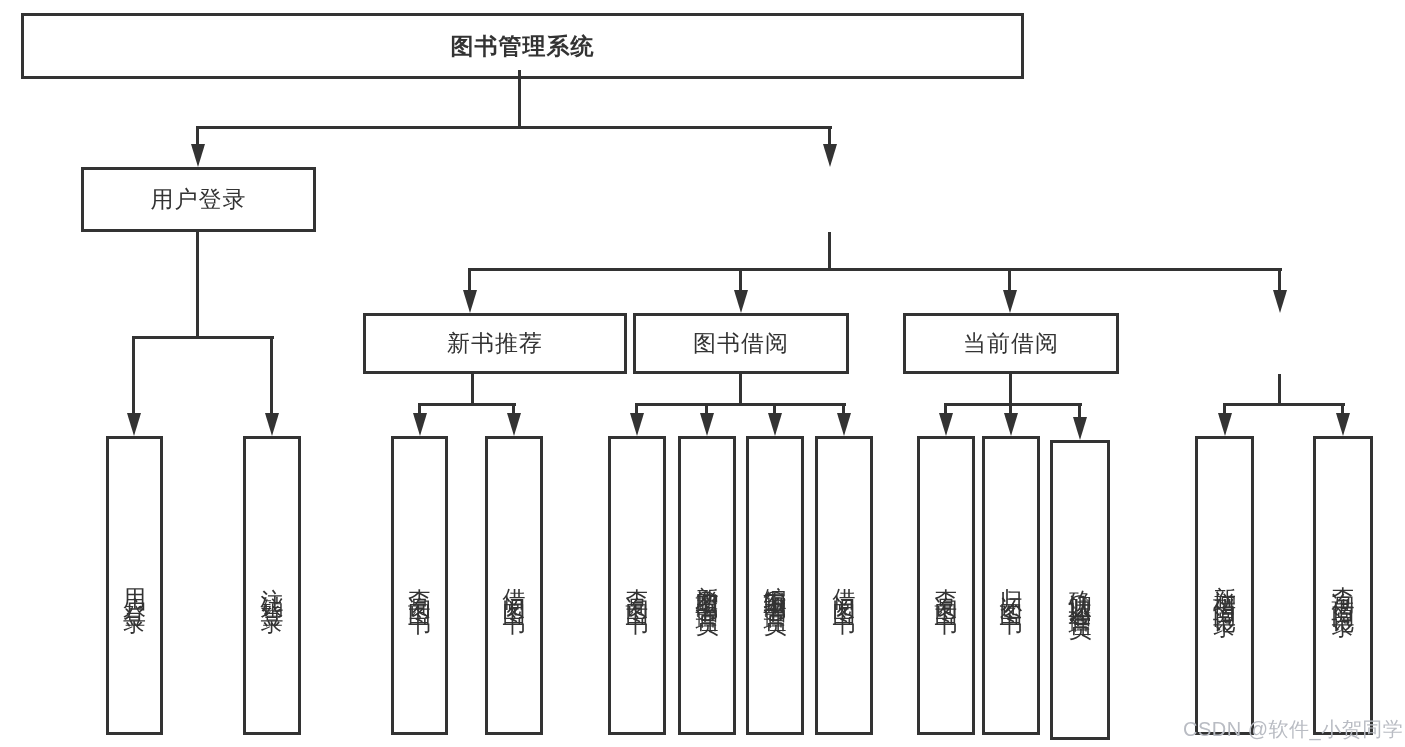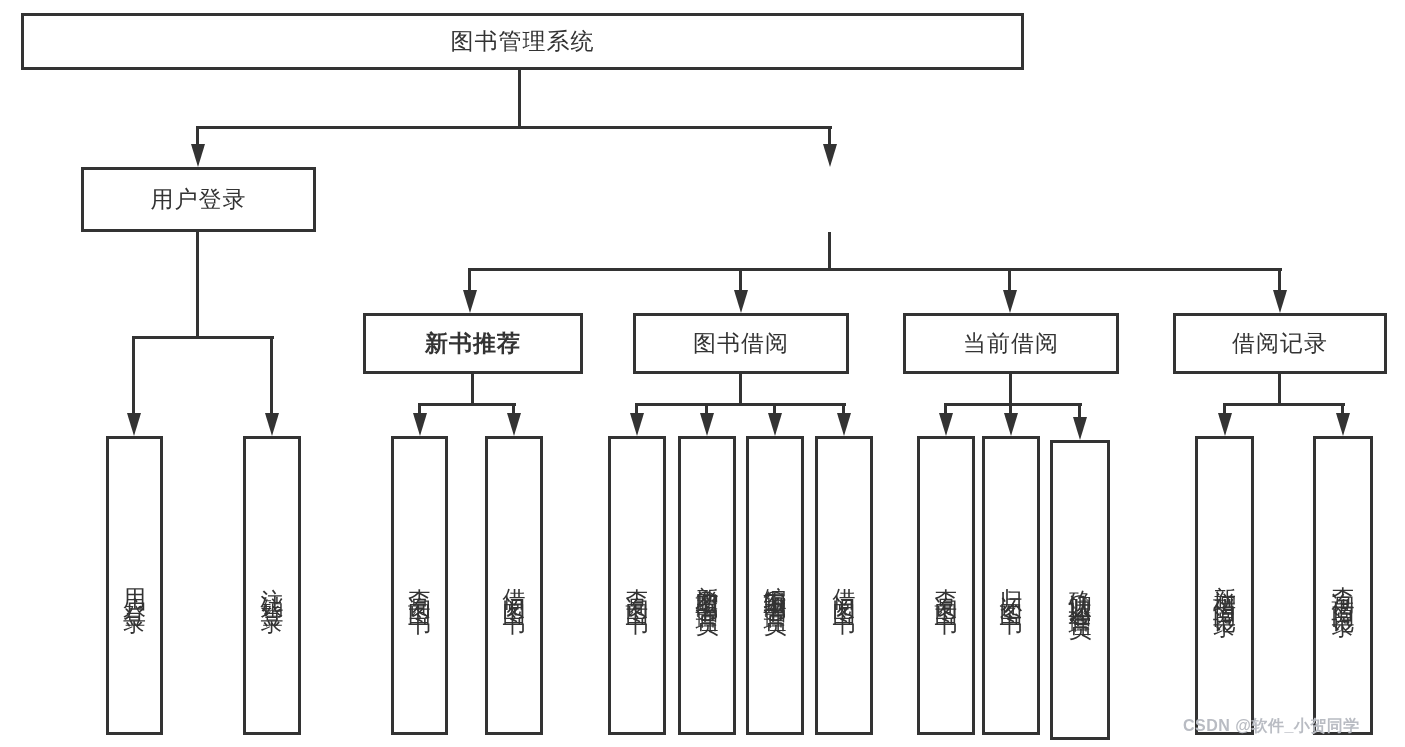--- a/index.html
+++ b/index.html
@@ -37,34 +37,33 @@
   .vline{position:absolute;width:3px;background:var(--line);}
   .hline{position:absolute;height:3px;background:var(--line);}
   .arrow{
     position:absolute;width:0;height:0;
     border-left:7px solid transparent;
     border-right:7px solid transparent;
     border-top:23px solid var(--line);
   }
   .watermark{
     position:absolute;
-    font-size:16px;
+    font-size:20px;
     letter-spacing:0.5px;
     color:var(--wm);
     white-space:nowrap;
     z-index:5;
-    font-weight:bold;
   }
 </style>
 </head>
 <body>
 
 <div class="stage">
 
-  <div class="box h" style="left:21px;top:13px;width:1003px;height:57px;">图书管理系统</div>
+  <div class="box h" style="left:21px;top:13px;width:1003px;height:66px;font-weight:bold;">图书管理系统</div>
 
   <div class="vline" style="left:518px;top:70px;height:58px;"></div>
   <div class="hline" style="left:196px;top:126px;width:636px;"></div>
   <div class="vline" style="left:196px;top:126px;height:20px;"></div>
   <div class="arrow" style="left:191px;top:144px;"></div>
   <div class="vline" style="left:828px;top:126px;height:20px;"></div>
   <div class="arrow" style="left:823px;top:144px;"></div>
 
   <div class="box h" style="left:81px;top:167px;width:235px;height:65px;">用户登录</div>
 
@@ -79,24 +78,23 @@
   <div class="hline" style="left:468px;top:268px;width:814px;"></div>
   <div class="vline" style="left:468px;top:268px;height:22px;"></div>
   <div class="arrow" style="left:463px;top:290px;"></div>
   <div class="vline" style="left:739px;top:268px;height:22px;"></div>
   <div class="arrow" style="left:734px;top:290px;"></div>
   <div class="vline" style="left:1008px;top:268px;height:22px;"></div>
   <div class="arrow" style="left:1003px;top:290px;"></div>
   <div class="vline" style="left:1278px;top:268px;height:22px;"></div>
   <div class="arrow" style="left:1273px;top:290px;"></div>
 
-  <div class="box h" style="left:363px;top:313px;width:220px;height:61px;font-weight:bold;">新书推荐</div>
+  <div class="box h" style="left:363px;top:313px;width:264px;height:61px;">新书推荐</div>
   <div class="box h" style="left:903px;top:313px;width:216px;height:61px;">当前借阅</div>
   <div class="box h" style="left:633px;top:313px;width:216px;height:61px;">图书借阅</div>
-  <div class="box h" style="left:1173px;top:313px;width:214px;height:61px;">借阅记录</div>
 
   <div class="vline" style="left:471px;top:374px;height:32px;"></div>
   <div class="hline" style="left:418px;top:403px;width:98px;"></div>
   <div class="vline" style="left:418px;top:403px;height:11px;"></div>
   <div class="arrow" style="left:413px;top:413px;"></div>
   <div class="vline" style="left:512px;top:403px;height:11px;"></div>
   <div class="arrow" style="left:507px;top:413px;"></div>
 
   <div class="vline" style="left:739px;top:374px;height:32px;"></div>
   <div class="hline" style="left:635px;top:403px;width:211px;"></div>

